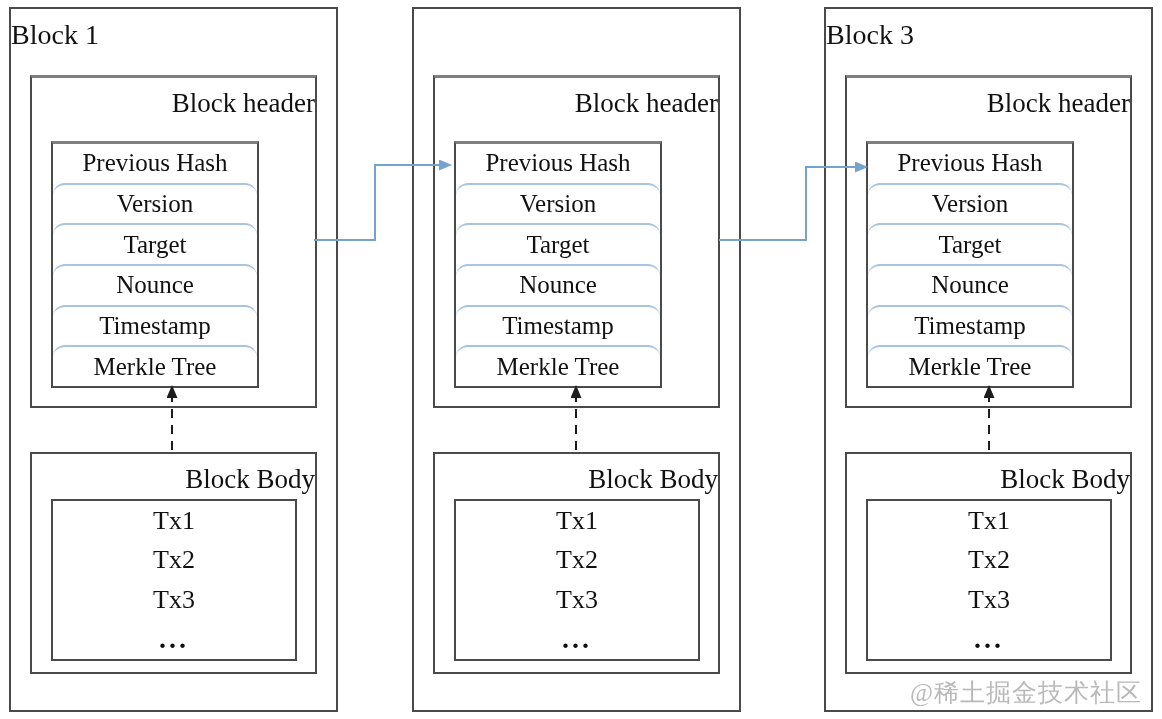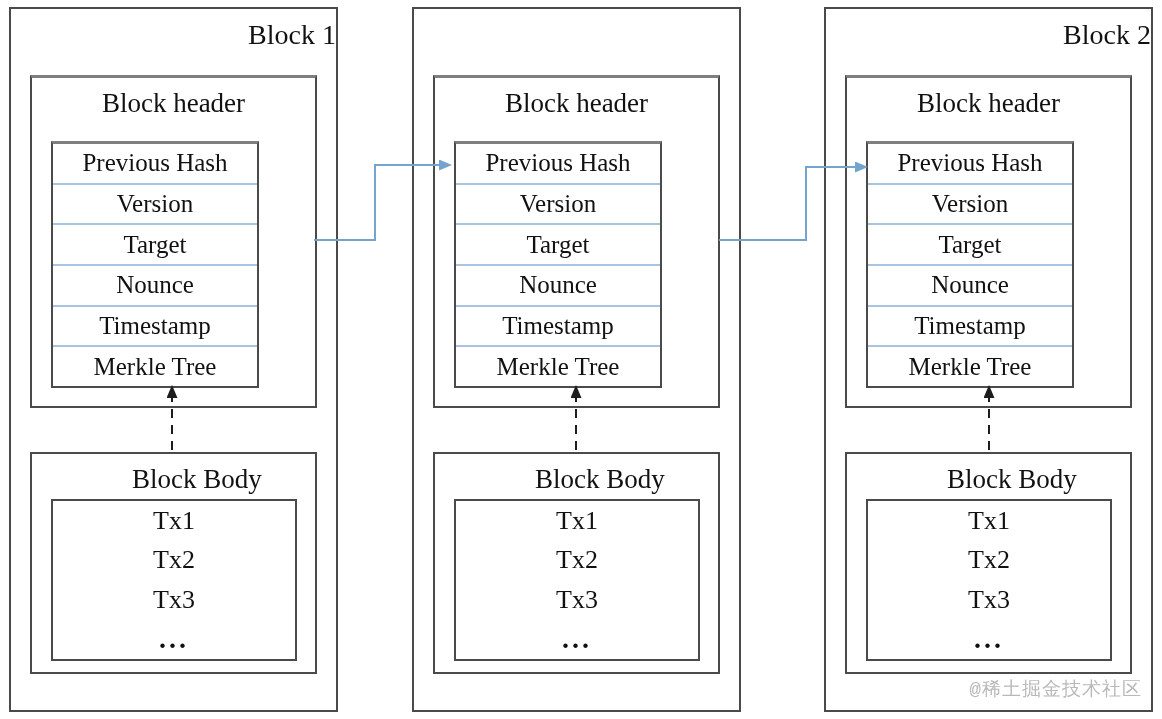--- a/index.html
+++ b/index.html
@@ -26,38 +26,38 @@
     position: absolute;
     top: 7px;
     width: 329px;
     height: 705px;
     border: 2px solid var(--box-border);
     background: var(--background);
   }
 
   .block-title {
     margin-top: 9px;
-    text-align: right;
+    text-align: left;
     font-size: 28px;
     line-height: 34px;
   }
 
   .header-box {
     position: absolute;
     left: 19px;
     top: 66px;
     width: 287px;
     height: 333px;
     border: 2px solid var(--box-border);
     border-top: 3px solid #7f7f7f;
   }
 
   .box-title {
     margin-top: 9px;
-    text-align: center;
+    text-align: right;
     font-size: 27px;
     line-height: 32px;
   }
 
   .field-table {
     position: absolute;
     left: 19px;
     top: 63px;
     width: 208px;
     height: 247px;
@@ -66,21 +66,21 @@
     display: flex;
     flex-direction: column;
   }
   .field-row {
     flex: 1;
     display: flex;
     align-items: center;
     justify-content: center;
     font-size: 25px;
   }
-  .field-row + .field-row { border-top: 2px solid var(--row-divider); }
+  .field-row + .field-row { border-top: 2px solid var(--row-divider); border-radius: 12px; }
 
   .body-box {
     position: absolute;
     left: 19px;
     top: 443px;
     width: 287px;
     height: 222px;
     border: 2px solid var(--box-border);
     padding-left: 47px;
   }
@@ -113,23 +113,23 @@
   }
   .chain-line { fill: none; stroke: var(--connector); stroke-width: 2; }
   .chain-head { fill: var(--connector); }
   .merkle-line { fill: none; stroke: #1c1c1c; stroke-width: 2; stroke-dasharray: 9 7; }
   .merkle-head { fill: #1c1c1c; }
 
   .watermark {
     position: absolute;
     top: 676px;
     right: 20px;
-    font-size: 19px;
+    font-size: 25px;
     color: var(--watermark);
-    font-family: Liberation Mono, monospace;
+    font-family: Liberation Serif, serif;
     letter-spacing: 1px;
   }
 </style>
 </head>
 <body>
 
 <div class="canvas">
 
   <div class="block" style="left:9px">
     <div class="block-title">Block 1</div>
@@ -172,21 +172,21 @@
       <div class="tx-box">
         <div class="tx-row">Tx1</div>
         <div class="tx-row">Tx2</div>
         <div class="tx-row">Tx3</div>
         <div class="tx-row ellipsis">...</div>
       </div>
     </div>
   </div>
 
   <div class="block" style="left:824px">
-    <div class="block-title">Block 2</div>
+    <div class="block-title">Block 3</div>
     <div class="header-box">
       <div class="box-title">Block header</div>
       <div class="field-table">
         <div class="field-row">Previous Hash</div>
         <div class="field-row">Version</div>
         <div class="field-row">Target</div>
         <div class="field-row">Nounce</div>
         <div class="field-row">Timestamp</div>
         <div class="field-row">Merkle Tree</div>
       </div>

